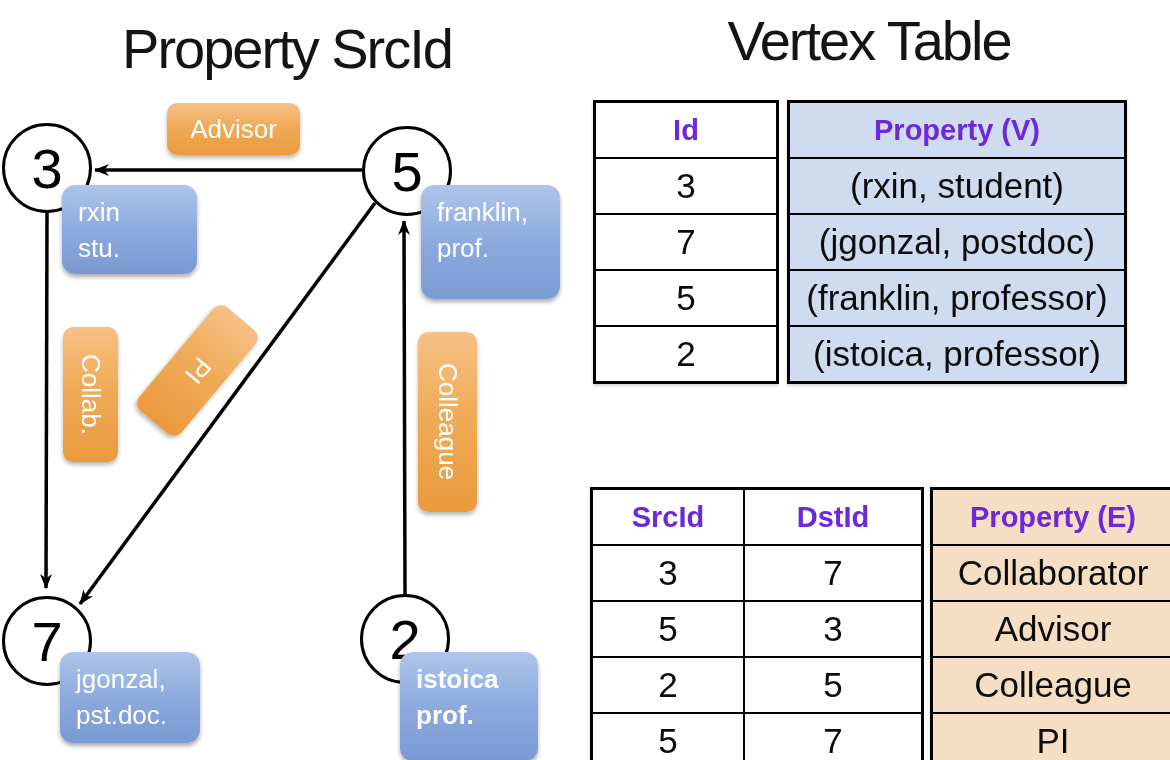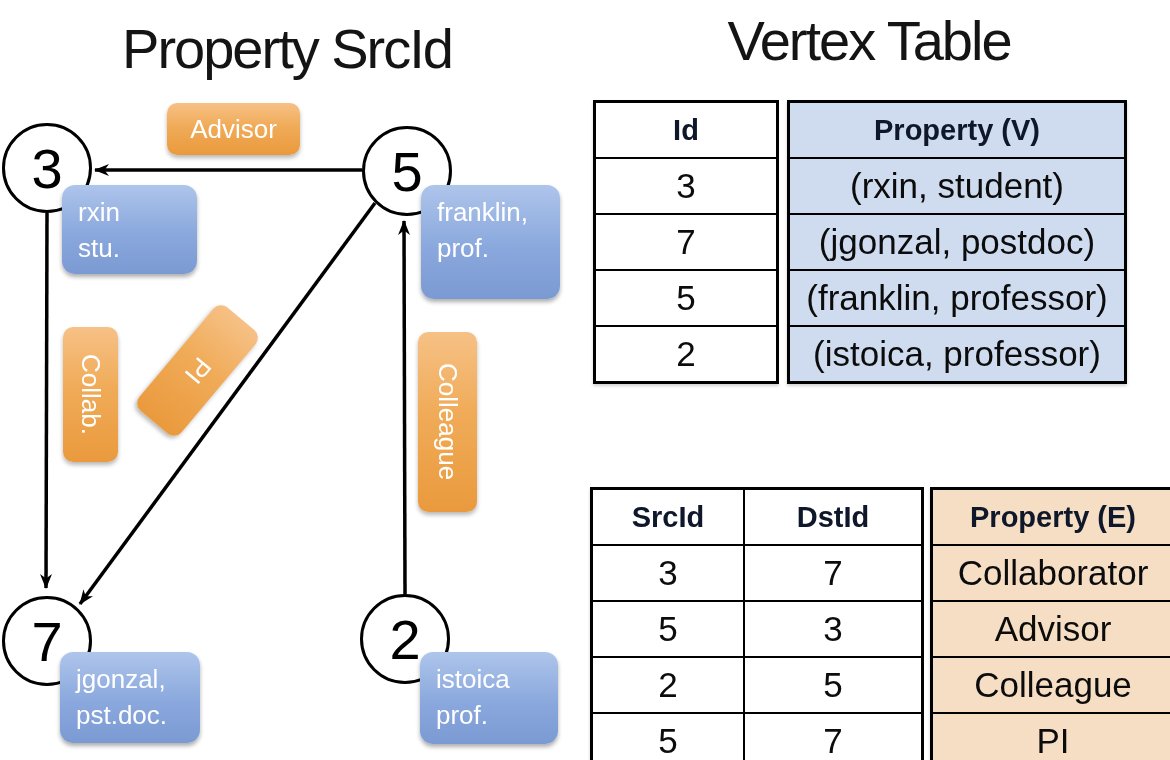--- a/index.html
+++ b/index.html
@@ -65,21 +65,21 @@
   table{border:3px solid #000;}
   th,td{
     border:2px solid #000;
     height:54px;
     padding:0;
     text-align:center;
     vertical-align:middle;
     overflow:hidden;
     white-space:nowrap;
   }
-  th{font-size:29px;font-weight:700;color:#0f172a;}
+  th{font-size:29px;font-weight:700;color:#6d28d9;}
   td{font-size:35px;font-weight:400;color:#0c0c0c;}
   .bluecol th,.bluecol td{background:#cfdbee;}
   .orangecol th,.orangecol td{background:#f5dec4;}
   .gap{align-self:stretch;background:#fff;}
 </style>
 </head>
 <body>
 
 <div class="stage">
 
@@ -121,21 +121,21 @@
     <span>stu.</span>
   </div>
   <div class="bbox" style="left:421px;top:185px;width:139px;height:114px;">
     <span>franklin,</span>
     <span>prof.</span>
   </div>
   <div class="bbox" style="left:60px;top:652px;width:140px;height:91px;">
     <span>jgonzal,</span>
     <span>pst.doc.</span>
   </div>
-  <div class="bbox" style="left:420px;top:652px;width:138px;height:92px;">
+  <div class="bbox" style="left:400px;top:652px;width:138px;height:109px;font-weight:bold;">
     <span>istoica</span>
     <span>prof.</span>
   </div>
 
   <div class="tblwrap" style="left:593px;top:100px;">
     <table style="width:186px;">
       <tbody>
           <tr>
             <th>Id</th>
           </tr>

